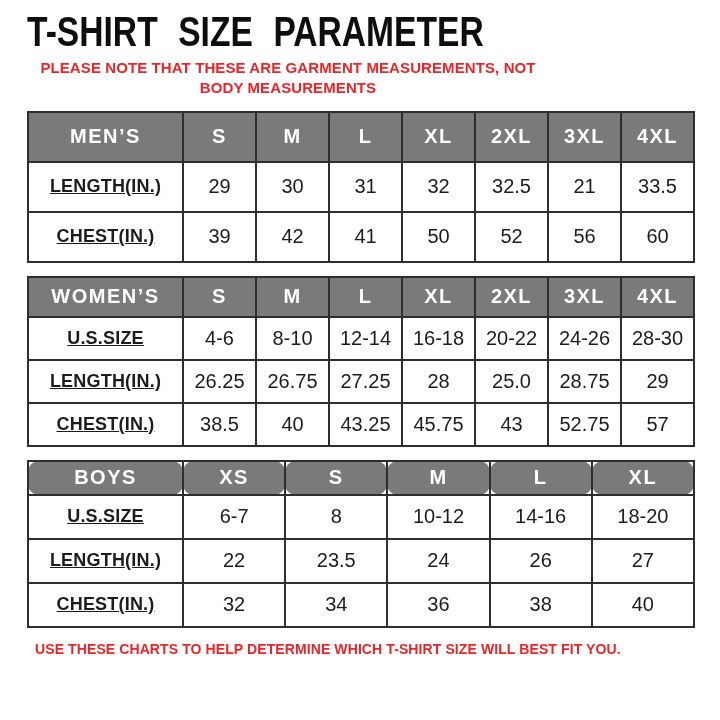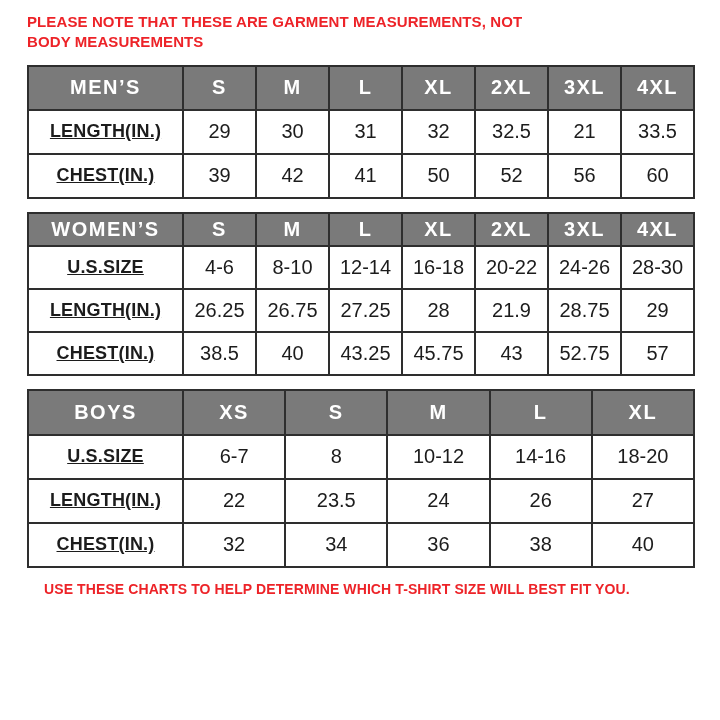--- a/index.html
+++ b/index.html
@@ -36,20 +36,21 @@
   }
 
   p.note{
     margin:4px 0 13px 0;
     max-width:522px;
     color:var(--accent-red);
     font-size:15px;
     font-weight:700;
     line-height:1.32;
     letter-spacing:0.1px;
+    text-align:center;
   }
 
   table.size-table{
     width:668px;
     border-collapse:collapse;
     table-layout:fixed;
     margin:0 0 13px 0;
     border:2px solid #1f1f1f;
   }
   table.size-table th,
@@ -74,40 +75,41 @@
   }
   table.size-table td.rowlabel{
     font-size:18px;
     font-weight:700;
     letter-spacing:0.2px;
     text-decoration:underline;
   }
   table.size-table th:first-child,
   table.size-table td:first-child{width:155px;}
 
-  table.mens th, table.mens td{height:44px;}
-  table.womens th{height:33px;}
+  table.mens th, table.mens td{height:50px;}
+  table.womens th{height:40px;}
   table.womens td{height:43px;}
-  table.boys th{height:45px;}
+  table.boys th{height:34px;border-radius:11px;}
   table.boys td{height:44px;}
 
   p.footer{
-    margin:2px 0 0 17px;
+    margin:2px 0 0 8px;
     color:var(--accent-red);
     font-size:14px;
     font-weight:700;
     letter-spacing:0.1px;
     white-space:nowrap;
   }
 </style>
 </head>
 <body>
 
 <div class="page">
 
+  <h1 class="title"><span class="condense">T-SHIRT SIZE PARAMETER</span></h1>
 
   <p class="note">PLEASE NOTE THAT THESE ARE GARMENT MEASUREMENTS, NOT BODY MEASUREMENTS</p>
 
   <table class="size-table mens">
       <thead>
         <tr>
           <th>MEN’S</th>
           <th>S</th>
           <th>M</th>
           <th>L</th>
@@ -164,21 +166,21 @@
           <td>20-22</td>
           <td>24-26</td>
           <td>28-30</td>
         </tr>
         <tr>
           <td class="rowlabel">LENGTH(IN.)</td>
           <td>26.25</td>
           <td>26.75</td>
           <td>27.25</td>
           <td>28</td>
-          <td>21.9</td>
+          <td>25.0</td>
           <td>28.75</td>
           <td>29</td>
         </tr>
         <tr>
           <td class="rowlabel">CHEST(IN.)</td>
           <td>38.5</td>
           <td>40</td>
           <td>43.25</td>
           <td>45.75</td>
           <td>43</td>

